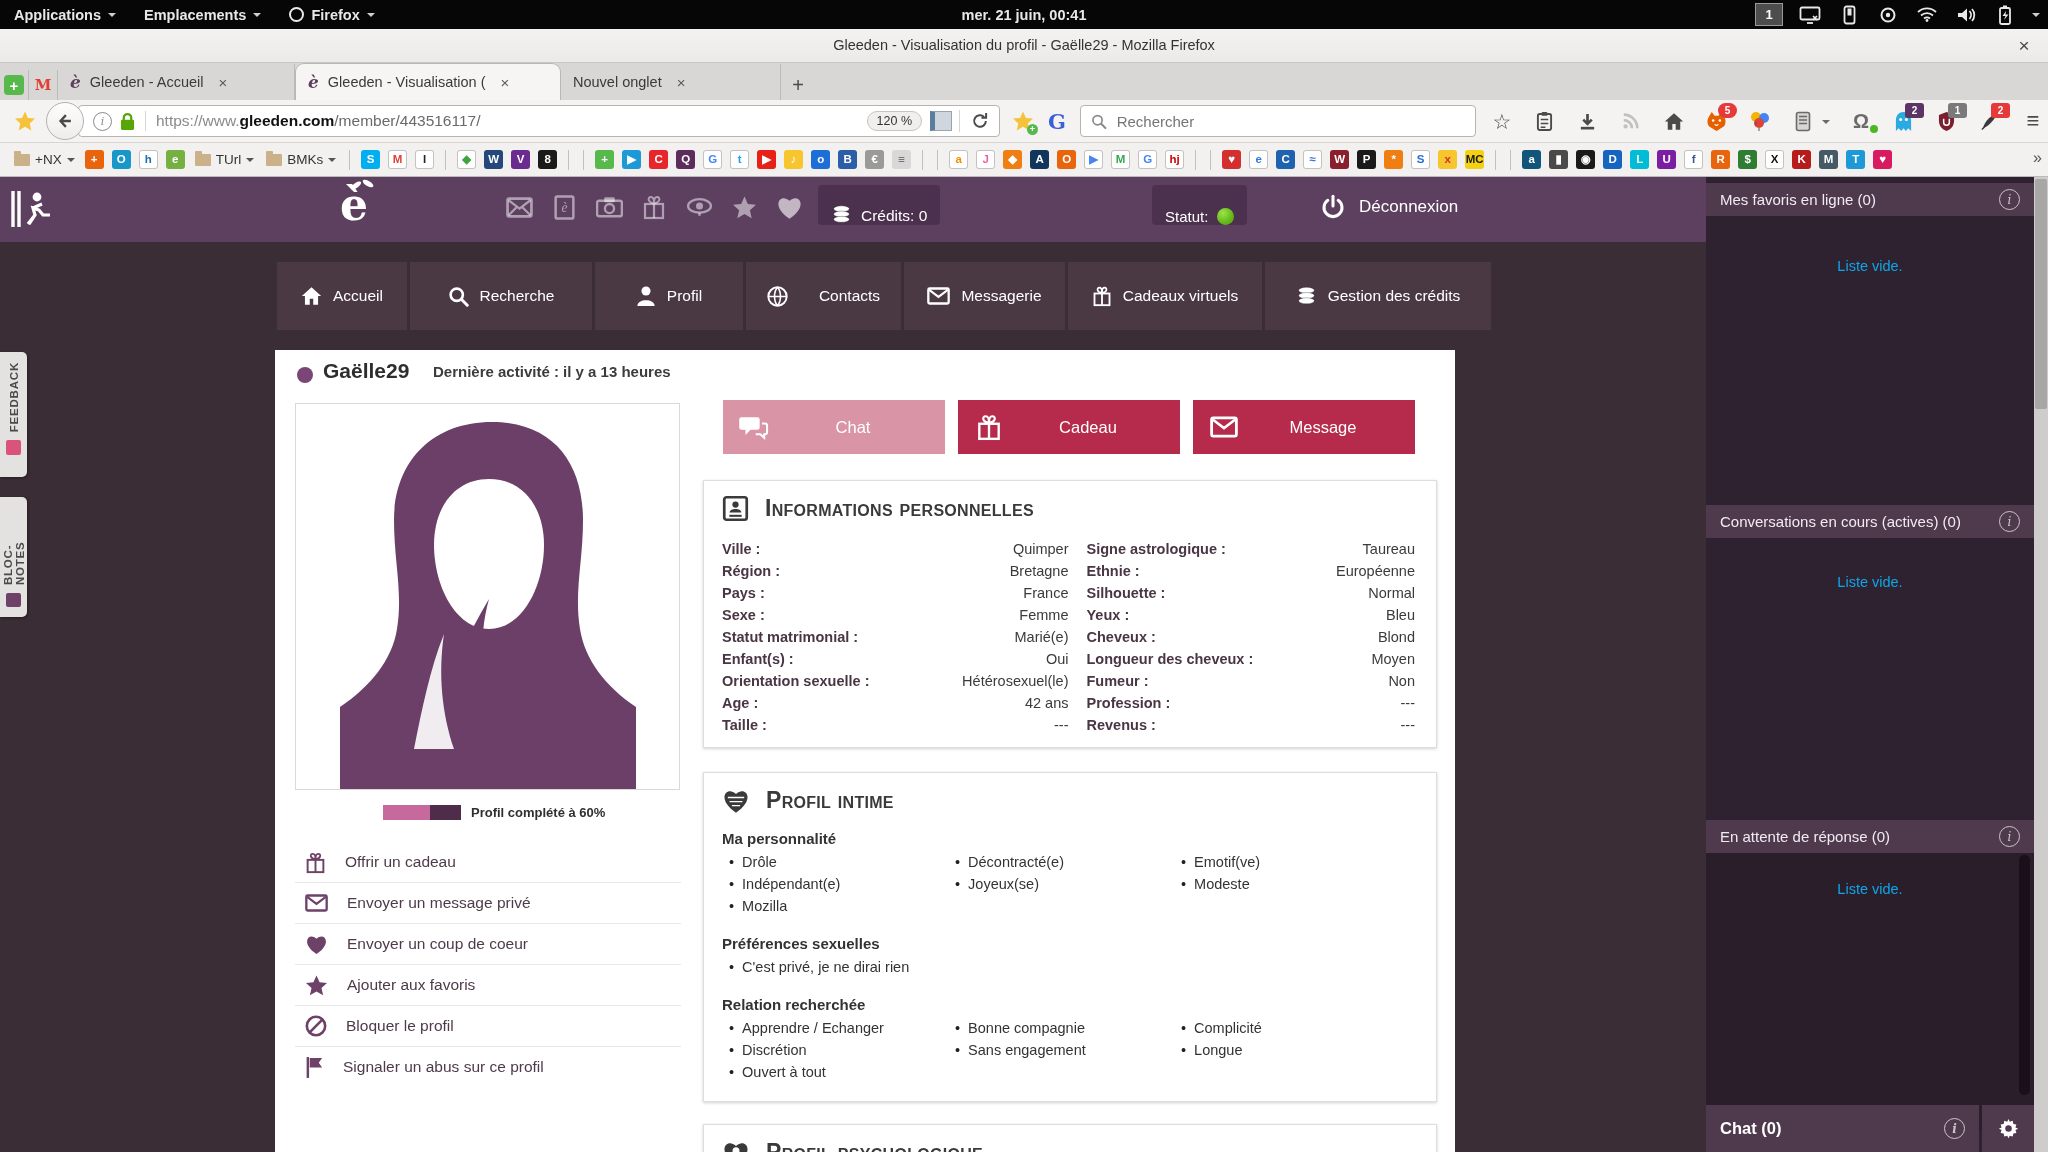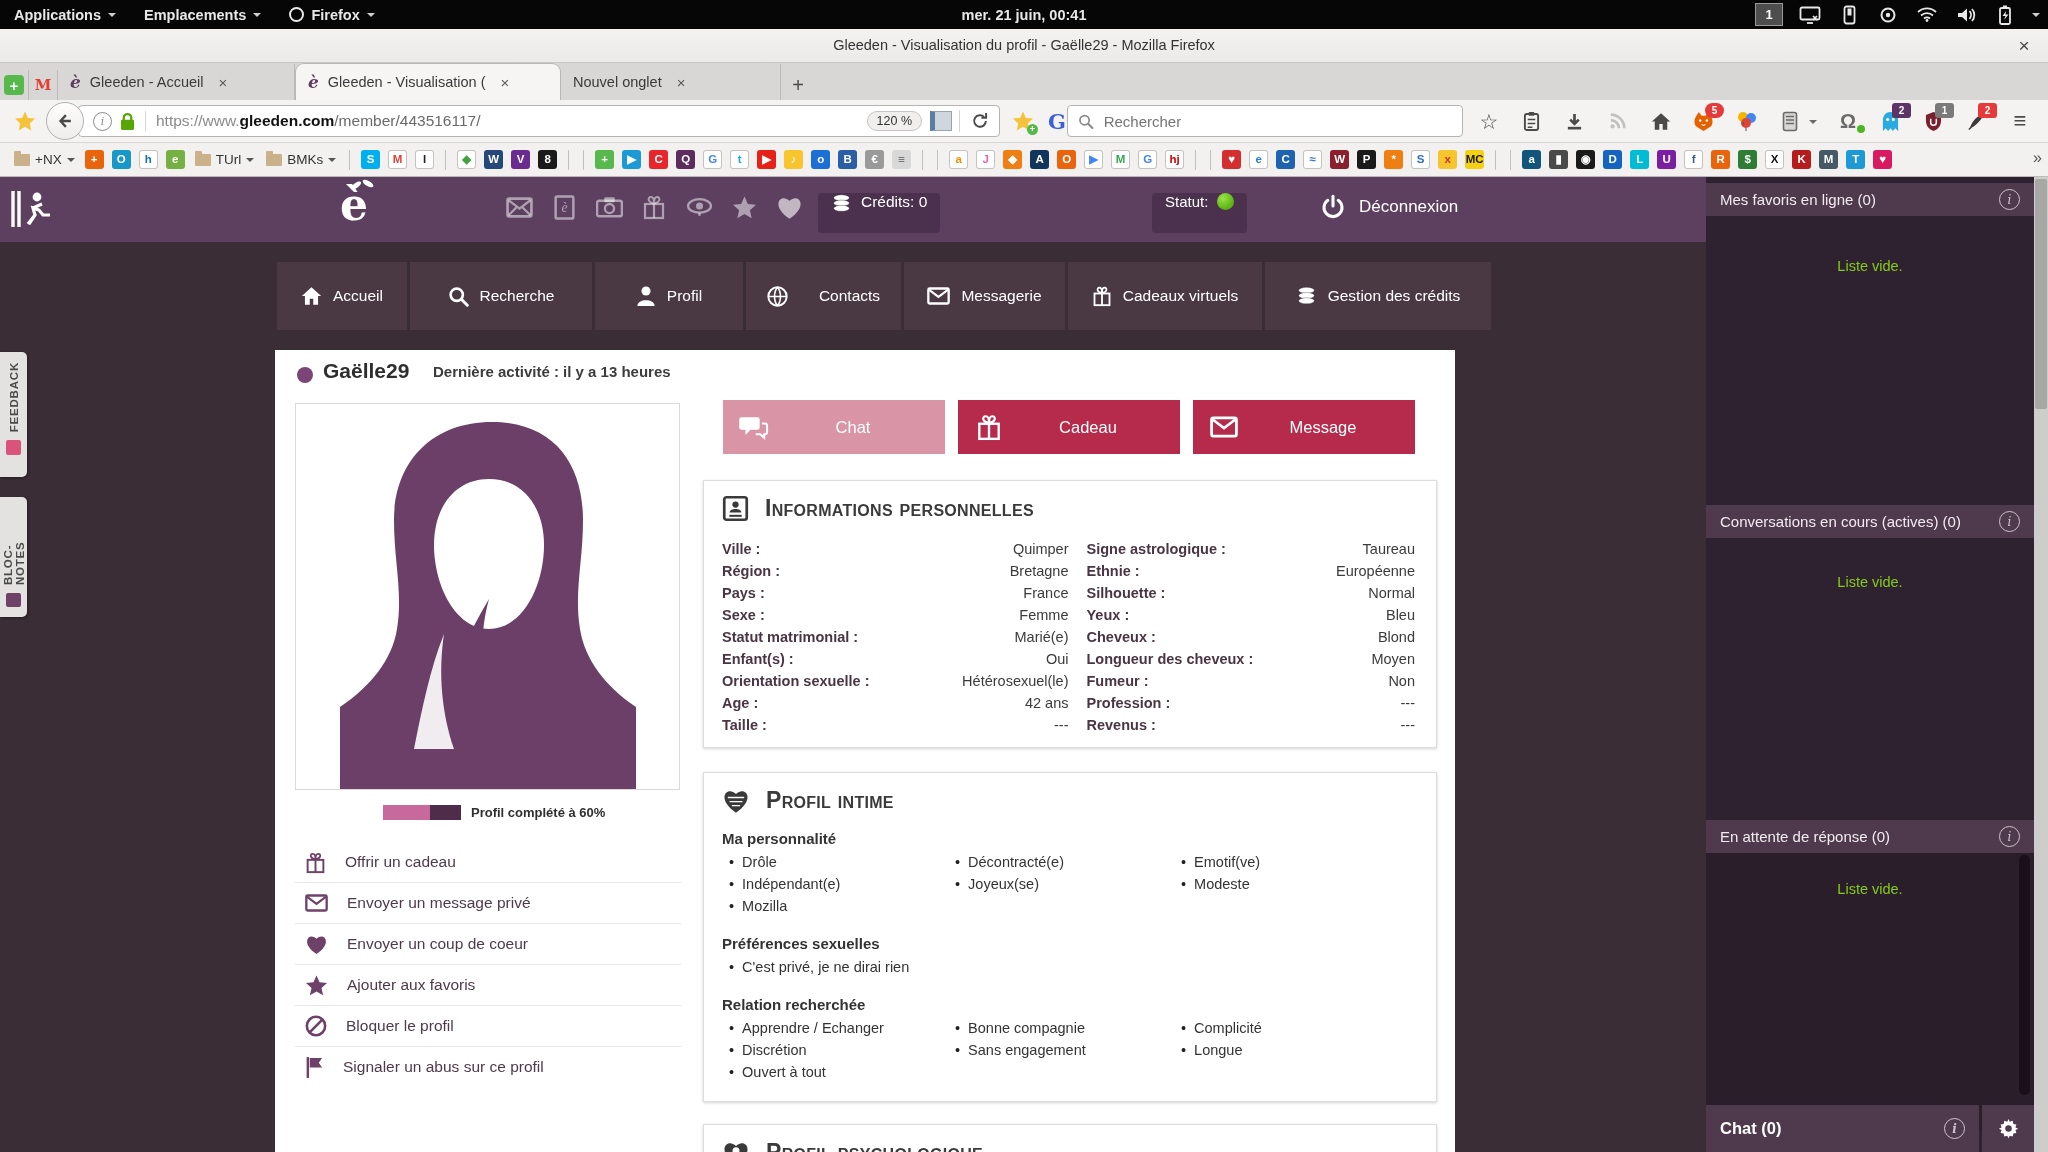--- a/index.html
+++ b/index.html
@@ -53,21 +53,21 @@
   #zoompill{border:1px solid #c6c4c2;background:#f1efed;border-radius:11px;font-size:12.5px;color:#333;
     padding:2px 9px;margin-right:8px;flex:none;}
   .rsep{width:1px;height:22px;background:#d8d6d4;margin:0 7px;flex:none;}
   #readerico{width:16px;height:18px;background:#cfd6dd;border:1px solid #9aa4ae;border-left:5px solid #5a7da0;flex:none;}
   #reload{margin:0 10px 0 4px;flex:none;}
   #bmstar{position:relative;margin-left:12px;color:#f5c33b;}
   #bmstar .plus{position:absolute;right:-4px;bottom:-3px;width:11px;height:11px;border-radius:50%;background:#57b94c;
     color:#fff;font-size:9px;line-height:11px;text-align:center;font-weight:700;}
   #gext{margin-left:14px;font-size:21px;font-weight:700;color:#3a5fd9;font-family:"DejaVu Serif",serif;}
   #searchbox{display:flex;align-items:center;height:32px;width:396px;background:#fff;border:1px solid #b6b4b2;
-    border-radius:4px;margin-left:1px;padding:0 10px;box-sizing:border-box;gap:8px;}
+    border-radius:4px;margin-left:14px;padding:0 10px;box-sizing:border-box;gap:8px;}
   #searchbox input{border:none;outline:none;font-size:15px;color:#333;width:100%;font-family:"Liberation Sans",sans-serif;background:transparent;}
   #toolicons{display:flex;align-items:center;gap:19px;margin-left:14px;}
   .ti{position:relative;display:flex;align-items:center;justify-content:center;width:24px;height:24px;color:#4a4a4a;}
   .badge{position:absolute;top:-6px;right:-8px;background:#e63939;color:#fff;border-radius:8px;min-width:15px;height:15px;
     font-size:10px;font-weight:700;display:flex;align-items:center;justify-content:center;padding:0 2px;}
   .badge.sq{border-radius:3px;} .badge.purple{background:#5c3566;} .badge.gray{background:#7a7a7a;}
   .star-o{font-size:21px;color:#4a4a4a;line-height:1;}
   .omega{font-size:20px;color:#6a6a6a;font-weight:700;position:relative;}
   .omega .dot{position:absolute;right:-5px;bottom:0;width:8px;height:8px;border-radius:50%;background:#4cb81f;}
   .ham{font-size:22px;color:#4a4a4a;line-height:1;}
@@ -88,22 +88,22 @@
   #content{position:absolute;left:0;top:177px;width:2048px;height:975px;background:#3a2d35;overflow:hidden;}
 
   
   #siteHeader{position:absolute;left:0;top:0;width:1706px;height:65px;background:#5d4060;}
   #exitIco{position:absolute;left:8px;top:11px;}
   #glogo{position:absolute;left:340px;top:2px;color:#fff;font-family:"DejaVu Serif",serif;font-weight:700;font-size:44px;}
   #glogo:before{content:"";position:absolute;left:10px;top:4px;width:12px;height:5px;background:#fff;border-radius:50%;transform:rotate(-35deg);}
   #glogo:after{content:"";position:absolute;left:22px;top:2px;width:12px;height:5px;background:#fff;border-radius:50%;transform:rotate(30deg);}
   #hdrIcons{position:absolute;left:505px;top:17px;display:flex;gap:17px;align-items:center;color:rgba(255,255,255,0.5);}
   #hdrIcons .hi{width:28px;display:flex;justify-content:center;}
-  .hdr-badge{position:absolute;top:16px;height:40px;background:rgba(30,10,30,0.28);border-radius:4px;
-    display:flex;align-items:flex-start;color:#fff;padding:0 13px;gap:9px;box-sizing:border-box;}
+  .hdr-badge{position:absolute;top:8px;height:40px;background:rgba(30,10,30,0.28);border-radius:4px;
+    display:flex;align-items:flex-end;color:#fff;padding:0 13px;gap:9px;box-sizing:border-box;}
   #creditsBadge{left:818px;font-size:15.5px;}
   #statusBadge{left:1152px;font-size:15px;}
   #statusBadge .led{width:17px;height:17px;border-radius:50%;background:radial-gradient(circle at 35% 30%,#9be34a,#5fb414 65%);}
   #logout{position:absolute;left:1320px;top:17px;display:flex;align-items:center;gap:13px;color:#fff;font-size:17px;}
 
   
   #siteNav{position:absolute;left:277px;top:85px;display:flex;gap:3px;}
   .snav{height:68px;background:#4a3943;color:#fff;display:flex;align-items:center;justify-content:center;gap:11px;font-size:15.5px;}
 
   
@@ -147,21 +147,21 @@
     box-shadow:1px 1px 3px rgba(0,0,0,0.4);display:flex;flex-direction:column;align-items:center;padding:10px 0;box-sizing:border-box;gap:8px;}
   .vtab .vt{writing-mode:vertical-rl;transform:rotate(180deg);font-size:11.5px;font-weight:700;color:#4a4a4a;letter-spacing:0.8px;}
   #vtFeedback{top:175px;height:125px;} #vtNotes{top:320px;height:120px;}
   .vico{width:15px;height:15px;border-radius:2px;}
 
   
   #sidebar{position:absolute;left:1706px;top:0;width:328px;height:975px;background:#2f2230;}
   .shead{position:absolute;left:0;width:328px;height:33px;background:#4e3a4c;color:#f2eaf1;display:flex;align-items:center;
     font-size:15px;padding:0 14px;box-sizing:border-box;}
   .shead .sinfo{margin-left:auto;}
-  .sbody{position:absolute;left:0;width:328px;color:#84cc16;font-size:14.5px;text-align:center;}
+  .sbody{position:absolute;left:0;width:328px;color:#0ea5e9;font-size:14.5px;text-align:center;}
   .sinfo{width:19px;height:19px;border-radius:50%;border:1.6px solid #cfc3cd;color:#cfc3cd;display:flex;align-items:center;
     justify-content:center;font-size:12px;font-style:italic;font-family:"DejaVu Serif",serif;flex:none;}
   #chatbar{position:absolute;left:0;top:928px;width:273px;height:47px;background:#4e3a4c;color:#fff;display:flex;
     align-items:center;padding:0 14px;box-sizing:border-box;font-size:16.5px;font-weight:700;}
   #chatbar .sinfo{margin-left:auto;}
   #gearbox{position:absolute;left:276px;top:928px;width:52px;height:47px;background:#4e3a4c;display:flex;align-items:center;justify-content:center;}
   #innerScroll{position:absolute;left:313px;top:678px;width:11px;height:240px;background:#191019;border-radius:5px;}
 
   
   #winScroll{position:absolute;left:2034px;top:0;width:14px;height:975px;background:#cfcdcb;}

